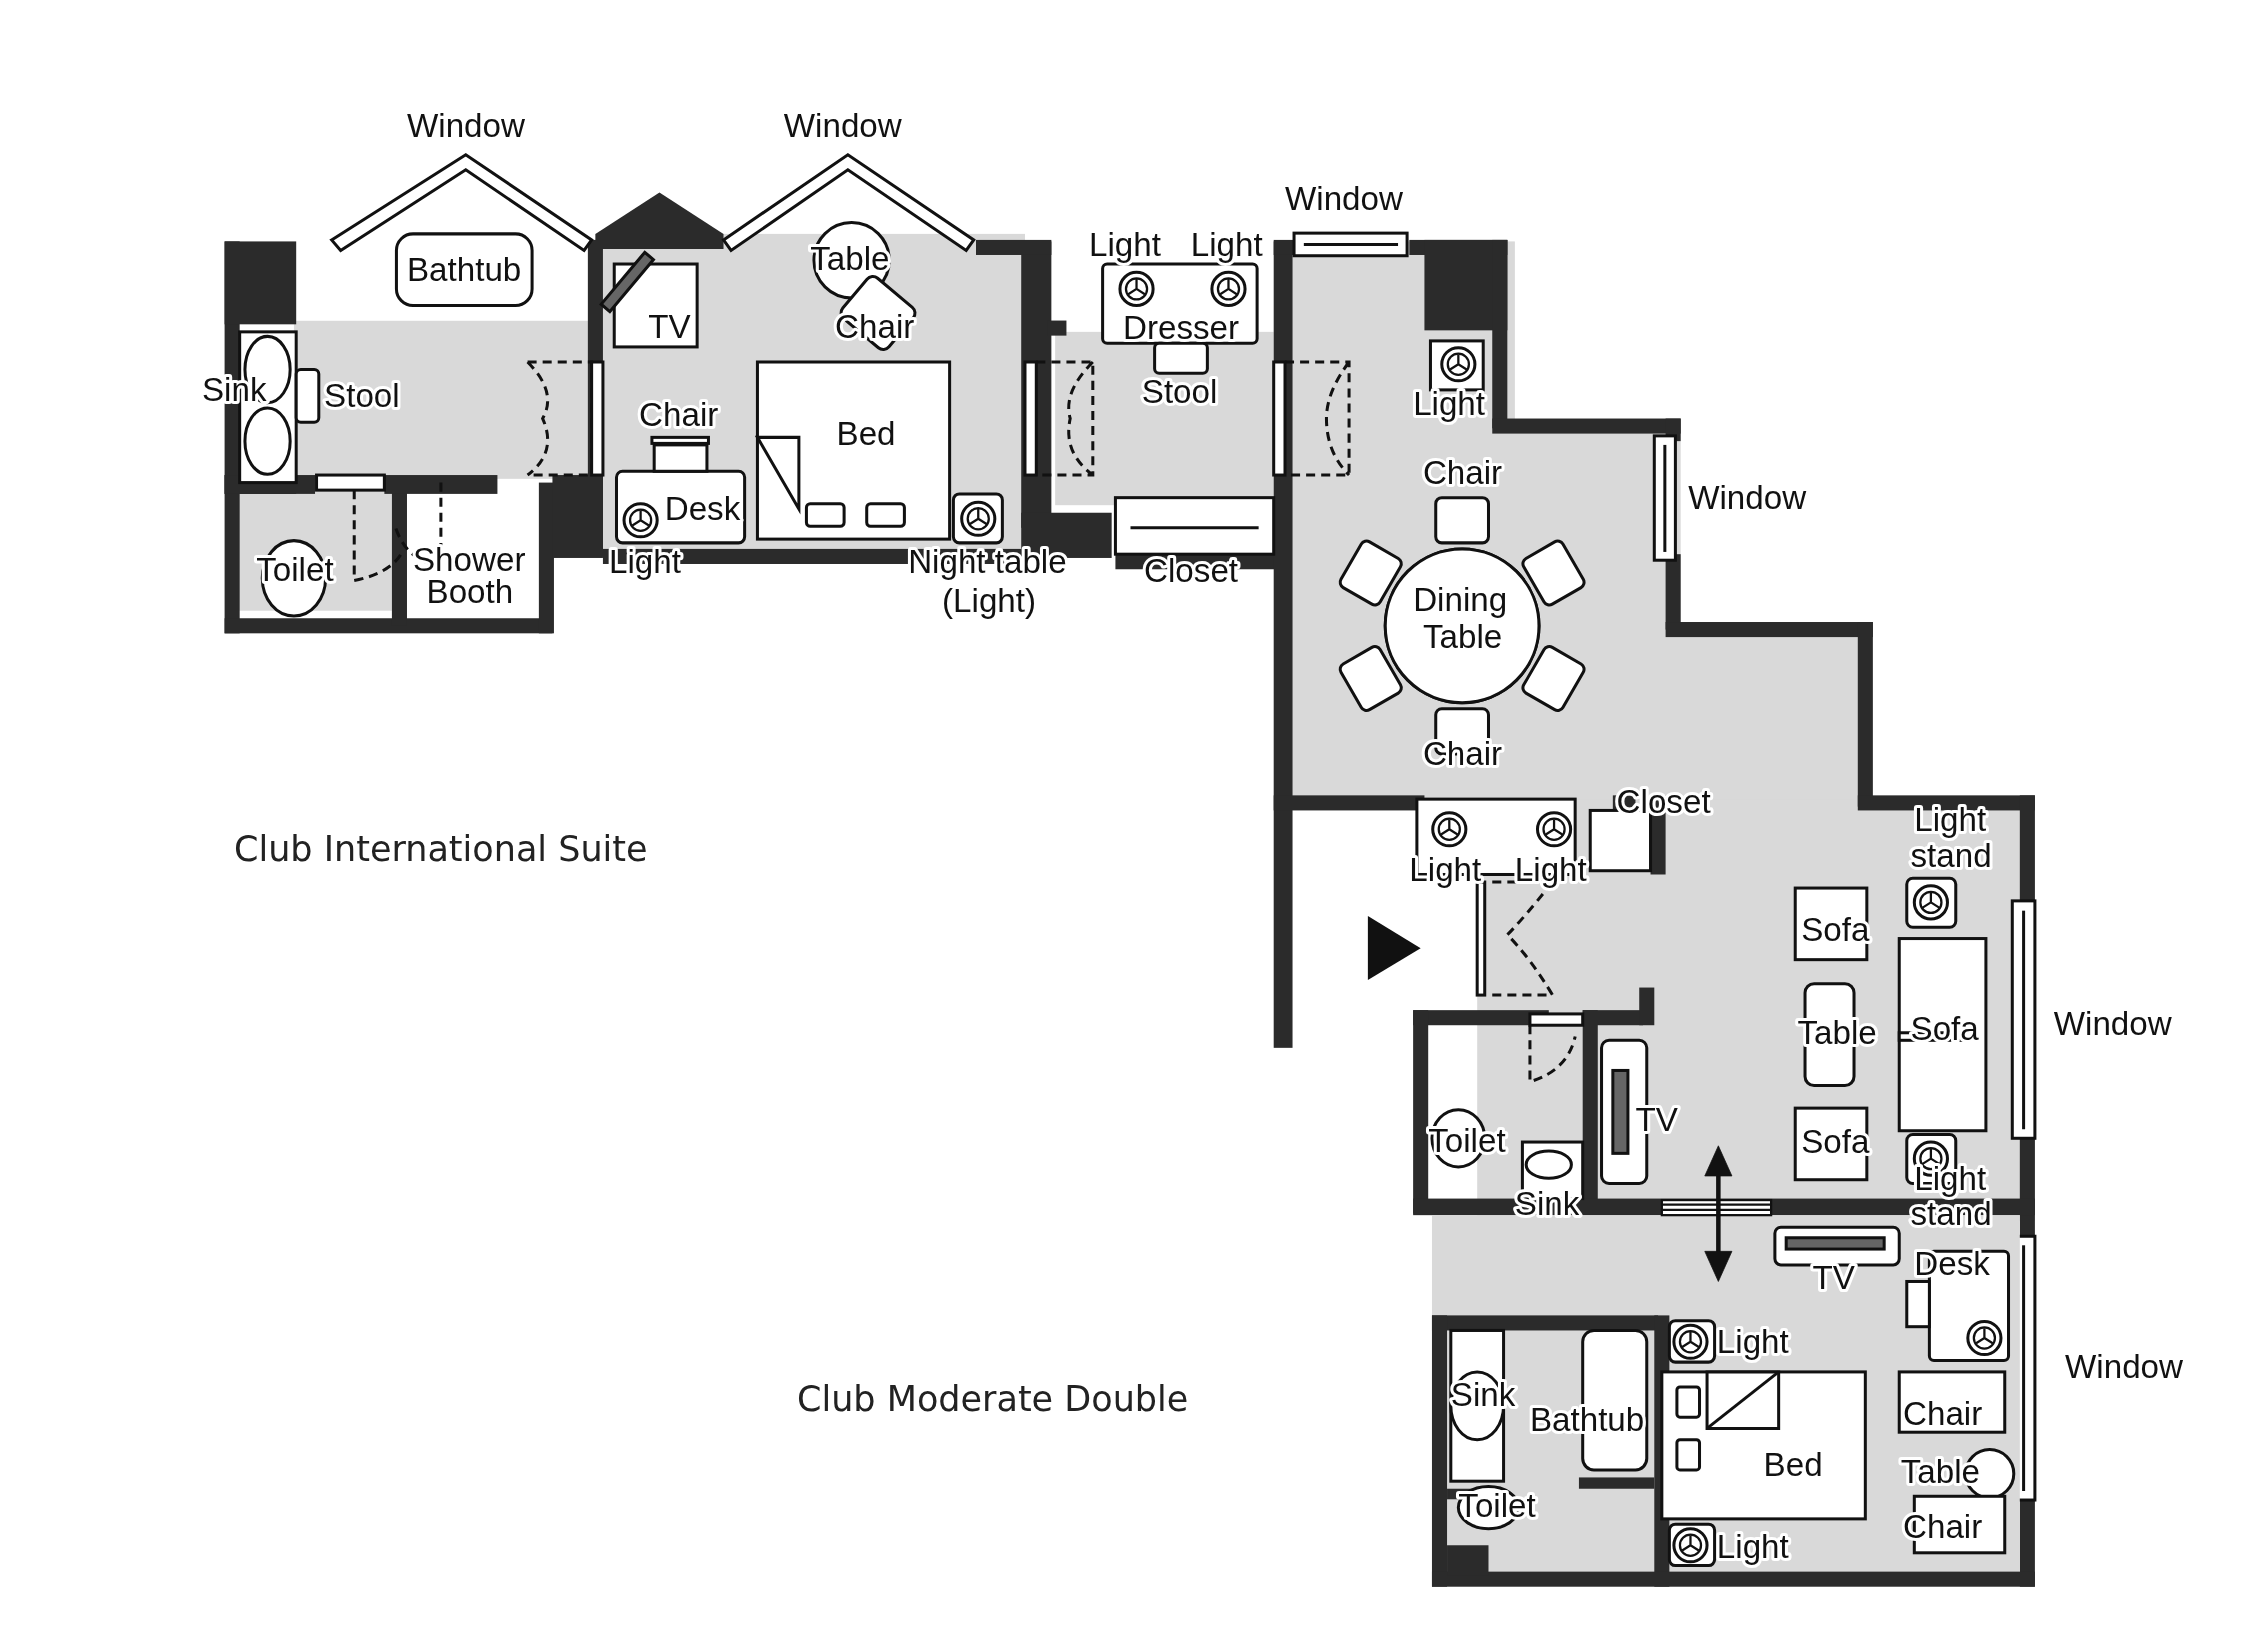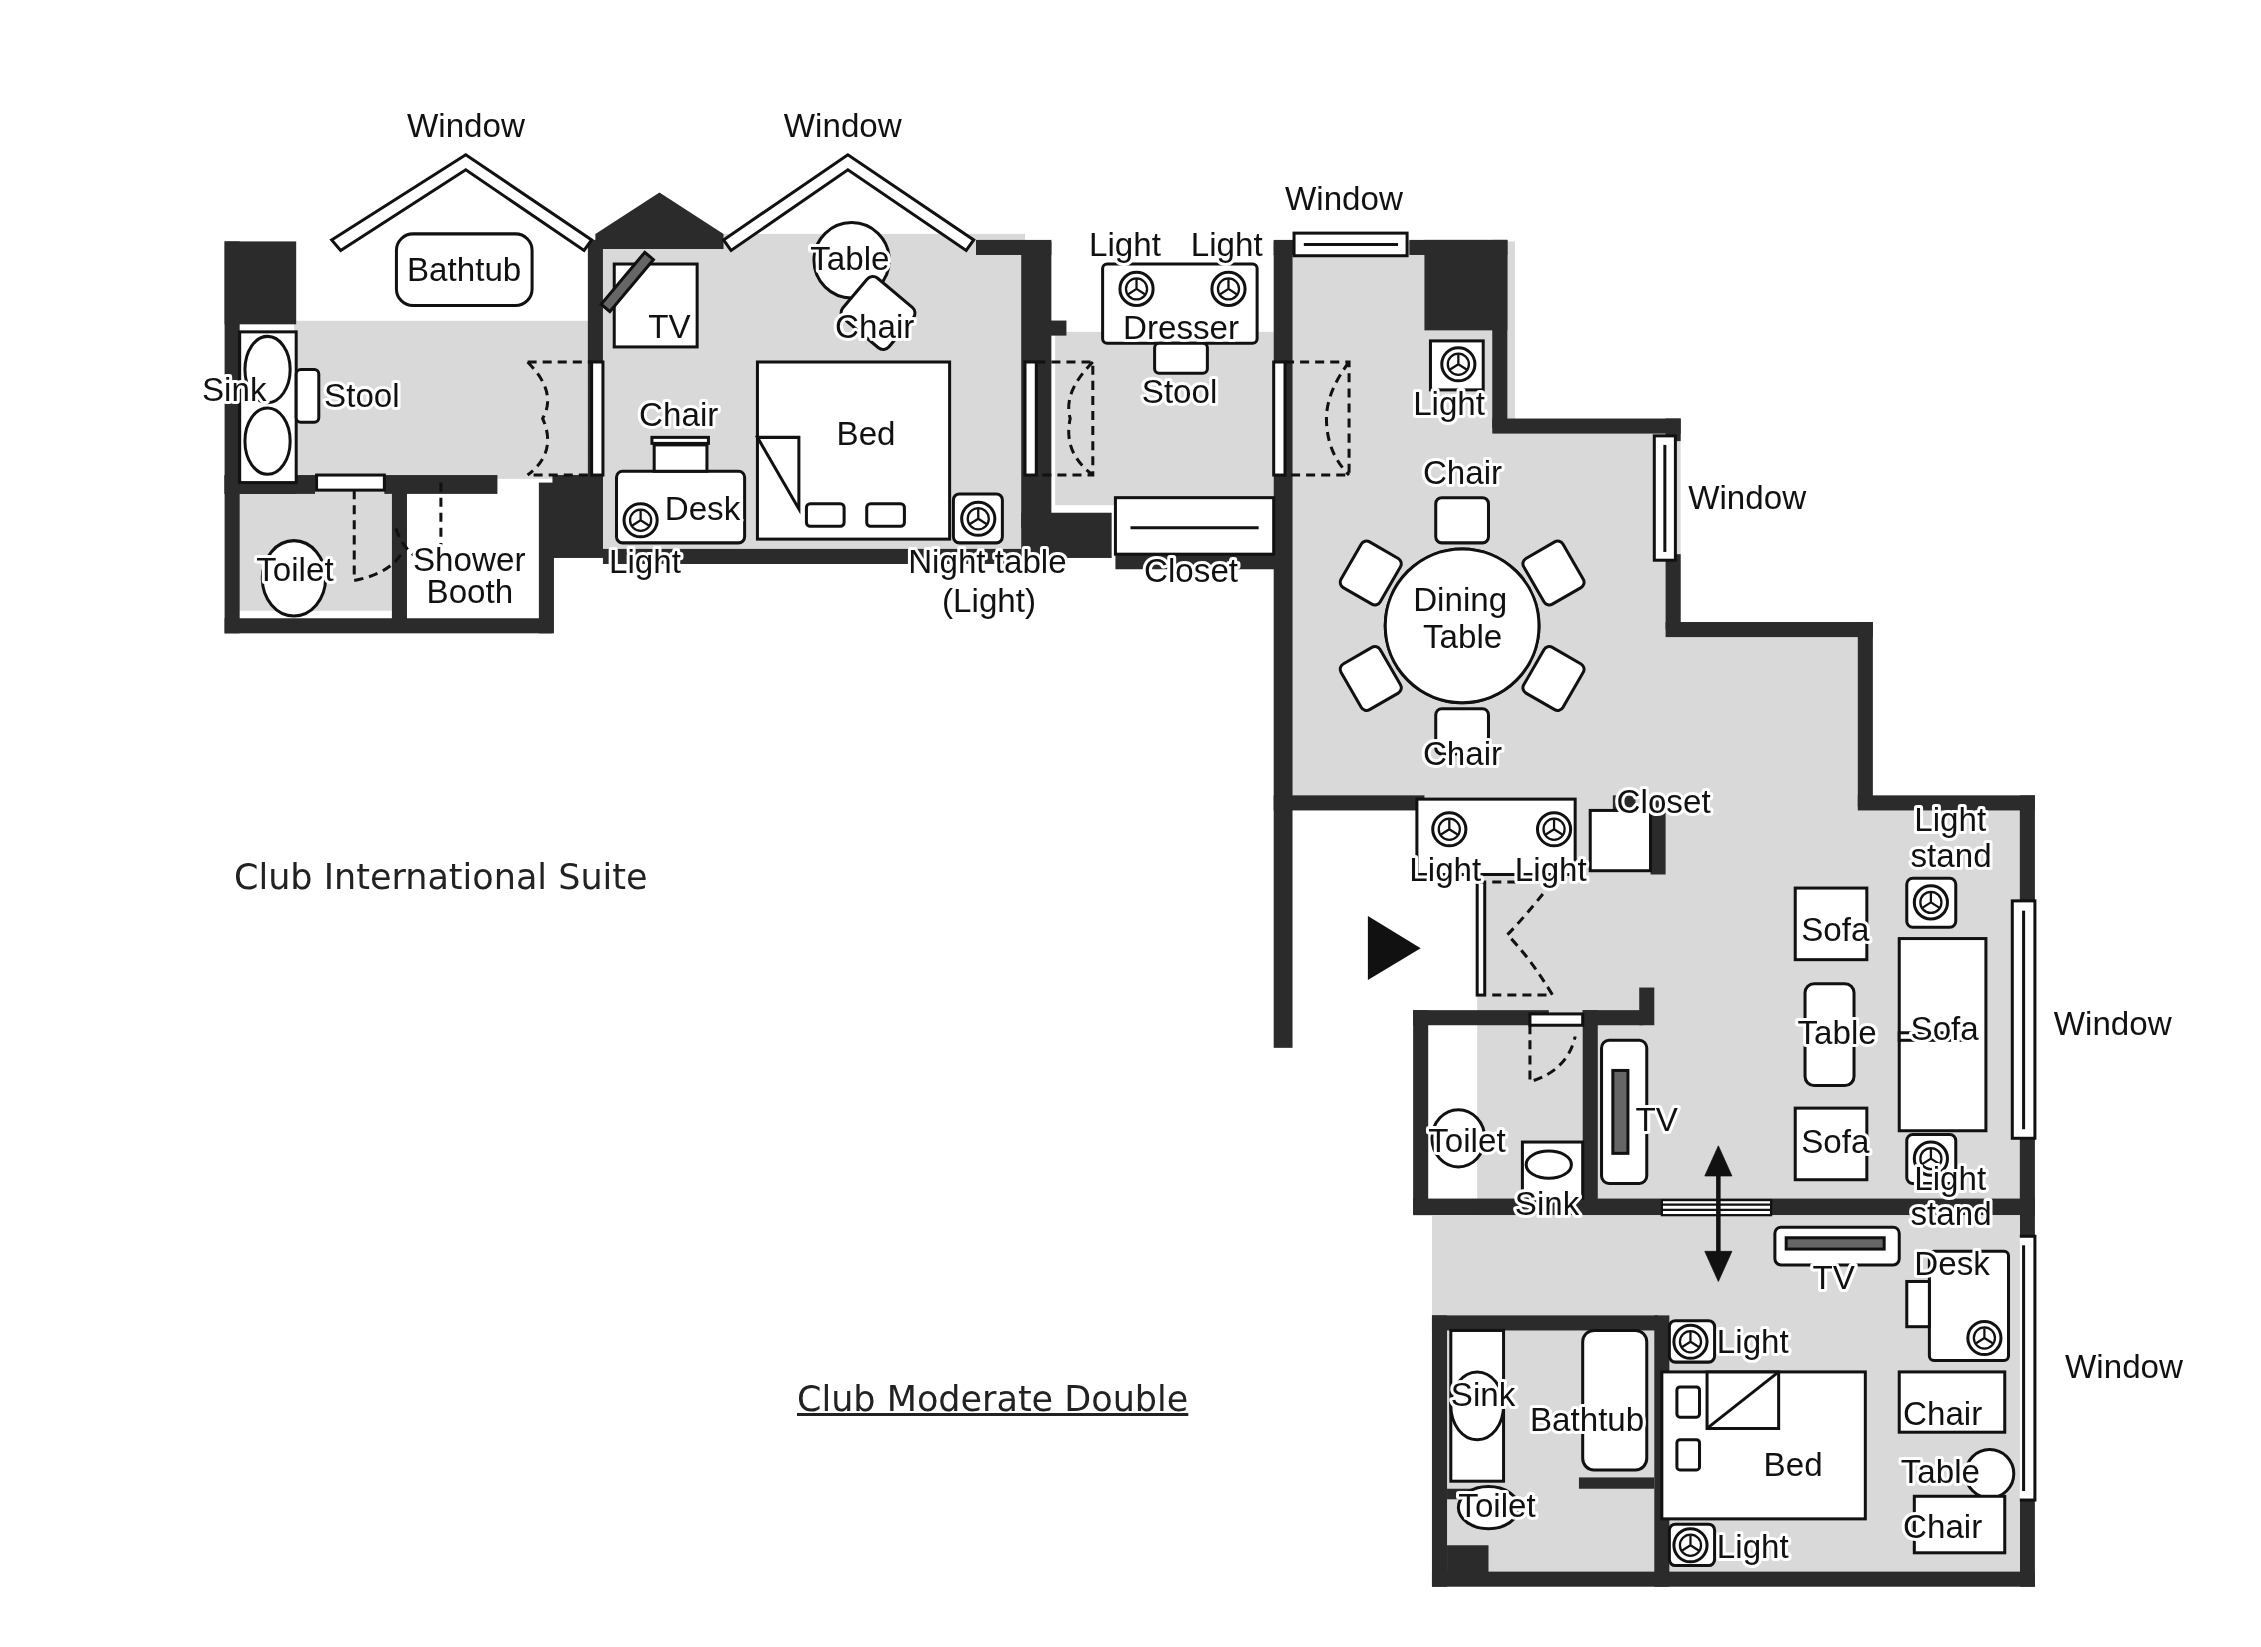--- a/index.html
+++ b/index.html
@@ -297,20 +297,20 @@
     <text class="halo" x="1925" y="1865">Sink</text>
     <text class="halo" x="2030" y="1898">Bathtub</text>
     <text class="halo" x="1935" y="2012">Toilet</text>
     <text class="halo" x="2340" y="1958">Bed</text>
     <text class="halo" x="2525" y="1890">Chair</text>
     <text class="halo" x="2522" y="1968">Table</text>
     <text class="halo" x="2525" y="2040">Chair</text>
   </g>
 </svg>
 
-<div class="info" style="left:234px;top:846px;">
+<div class="info" style="left:234px;top:818px;">
   <div>Club International Suite</div>
 </div>
 
-<div class="info" style="left:797px;top:1368px;text-decoration:underline;">
+<div class="info" style="left:797px;top:1368px;">
   <div>Club Moderate Double</div>
 </div>
 
 
 </body></html>

